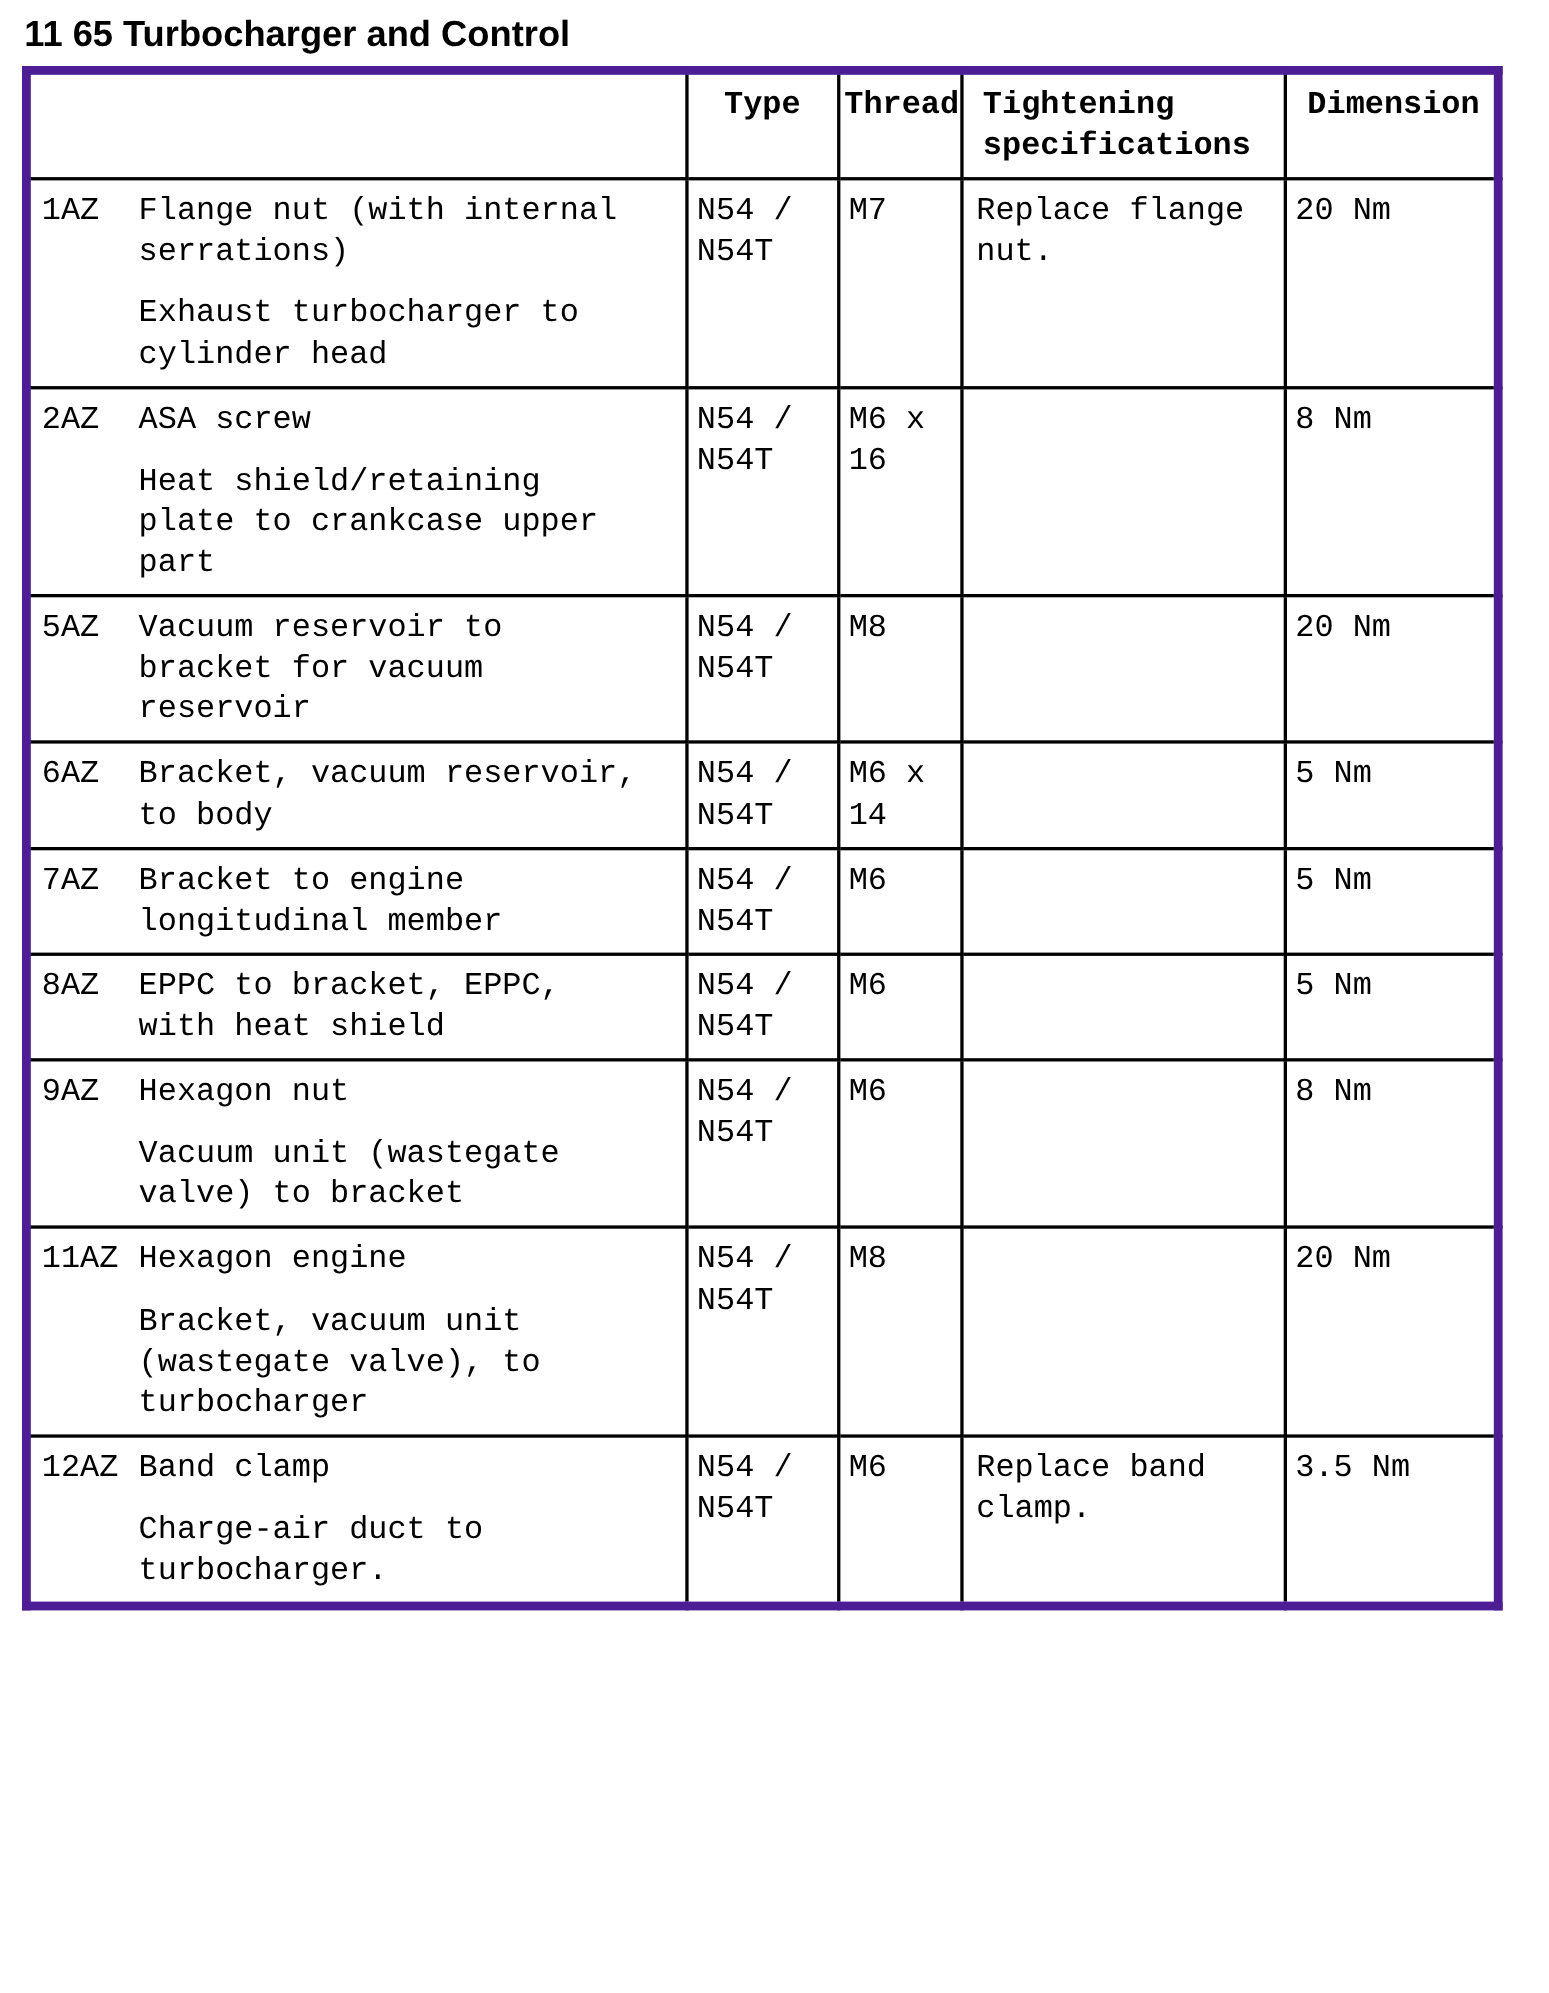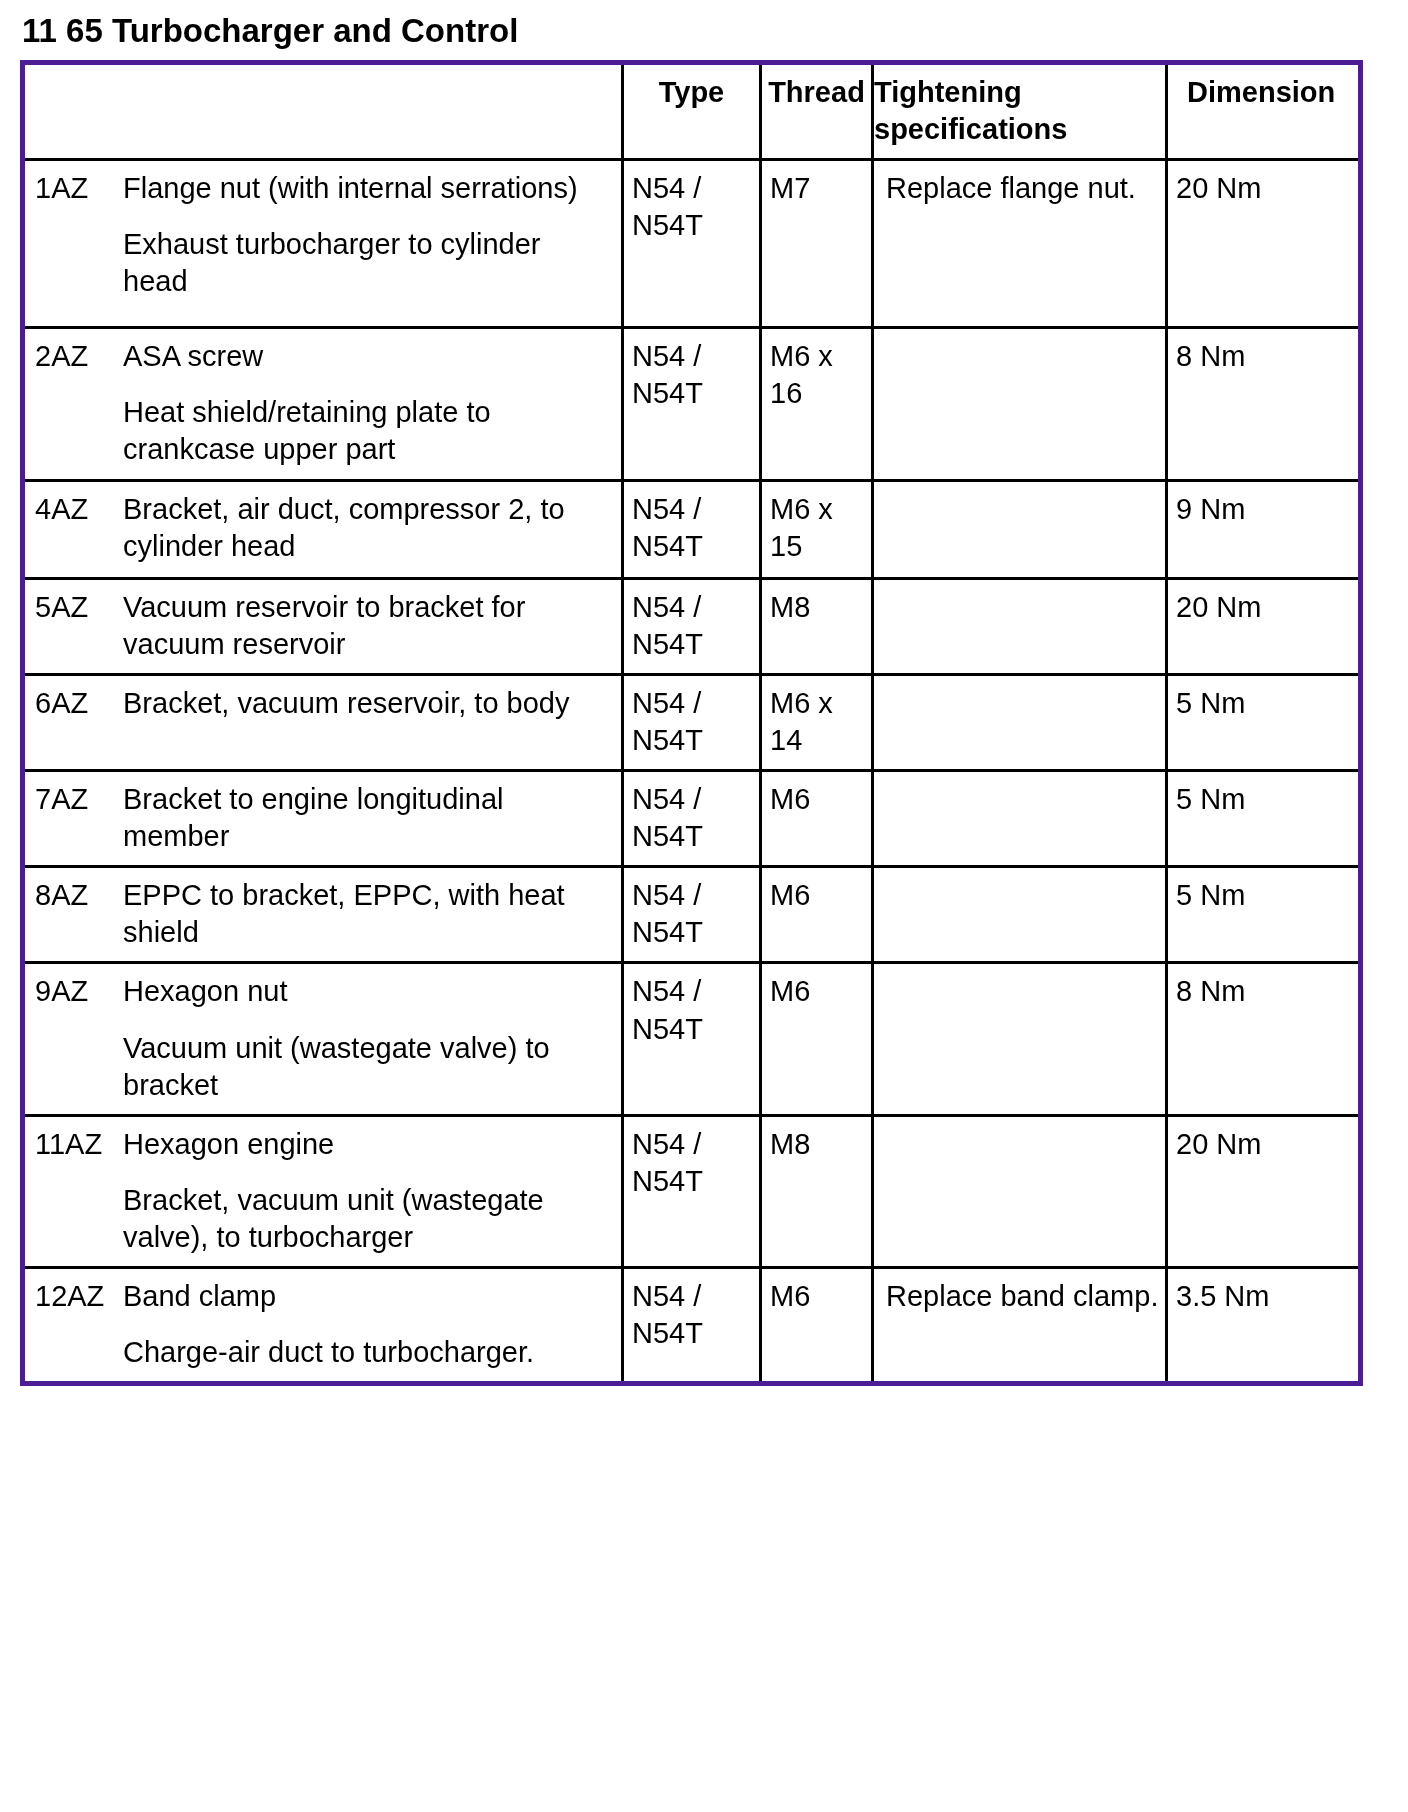--- a/index.html
+++ b/index.html
@@ -16,23 +16,24 @@
     padding: 10px 18px 20px 20px;
   }
   .page-title {
     font-size: 33px;
     font-weight: bold;
     margin: 2px 0 10px 2px;
     letter-spacing: 0px;
   }
   table.spec-table {
     border-collapse: collapse;
-    border: 5px solid #4c1d95;
+    border: 8px solid #4c1d95;
     table-layout: fixed;
     width: 1338px;
+    font-family: Liberation Mono, monospace;
   }
   .spec-table th,
   .spec-table td {
     border: 3px solid #000000;
     vertical-align: top;
     font-size: 29px;
     line-height: 1.28;
     padding: 9px 6px 10px 8px;
     overflow: hidden;
     word-wrap: break-word;
@@ -40,21 +41,21 @@
   
   col.c-item  { width: 600px; }
   col.c-type  { width: 138px; }
   col.c-thread{ width: 112px; }
   col.c-tight { width: 294px; }
   col.c-dim   { width: 194px; }
 
   thead th { font-weight: bold; text-align: left; }
   thead tr { height: 96px; }
   th.h-type, th.h-thread { text-align: center; white-space: nowrap; padding-left: 4px; padding-right: 4px; }
-  th.h-tight { padding-left: 0; }
+  th.h-tight { padding-left: 18px; }
   th.h-dim   { padding-left: 19px; padding-right: 2px; white-space: nowrap; }
 
   td.c-tight { padding-left: 12px; }
   td.c-dim   { padding-left: 8px; }
 
   .item-wrap { display: flex; align-items: flex-start; }
   .row-id {
     flex: 0 0 88px;
     padding-left: 2px;
     white-space: nowrap;
@@ -128,34 +129,20 @@
           </div>
         </div>
       </td>
       <td class="c-type">N54 / N54T</td>
       <td class="c-thread">M6 x 16</td>
       <td class="c-tight"></td>
       <td class="c-dim">8 Nm</td>
     </tr>
 
 
-    <tr>
-      <td class="c-item">
-        <div class="item-wrap">
-          <span class="row-id">4AZ</span>
-          <div class="desc">
-            <p>Bracket, air duct, compressor 2, to cylinder head</p>
-          </div>
-        </div>
-      </td>
-      <td class="c-type">N54 / N54T</td>
-      <td class="c-thread">M6 x 15</td>
-      <td class="c-tight"></td>
-      <td class="c-dim">9 Nm</td>
-    </tr>
 
     <tr>
       <td class="c-item">
         <div class="item-wrap">
           <span class="row-id">5AZ</span>
           <div class="desc">
             <p>Vacuum reservoir to bracket for vacuum reservoir</p>
           </div>
         </div>
       </td>

